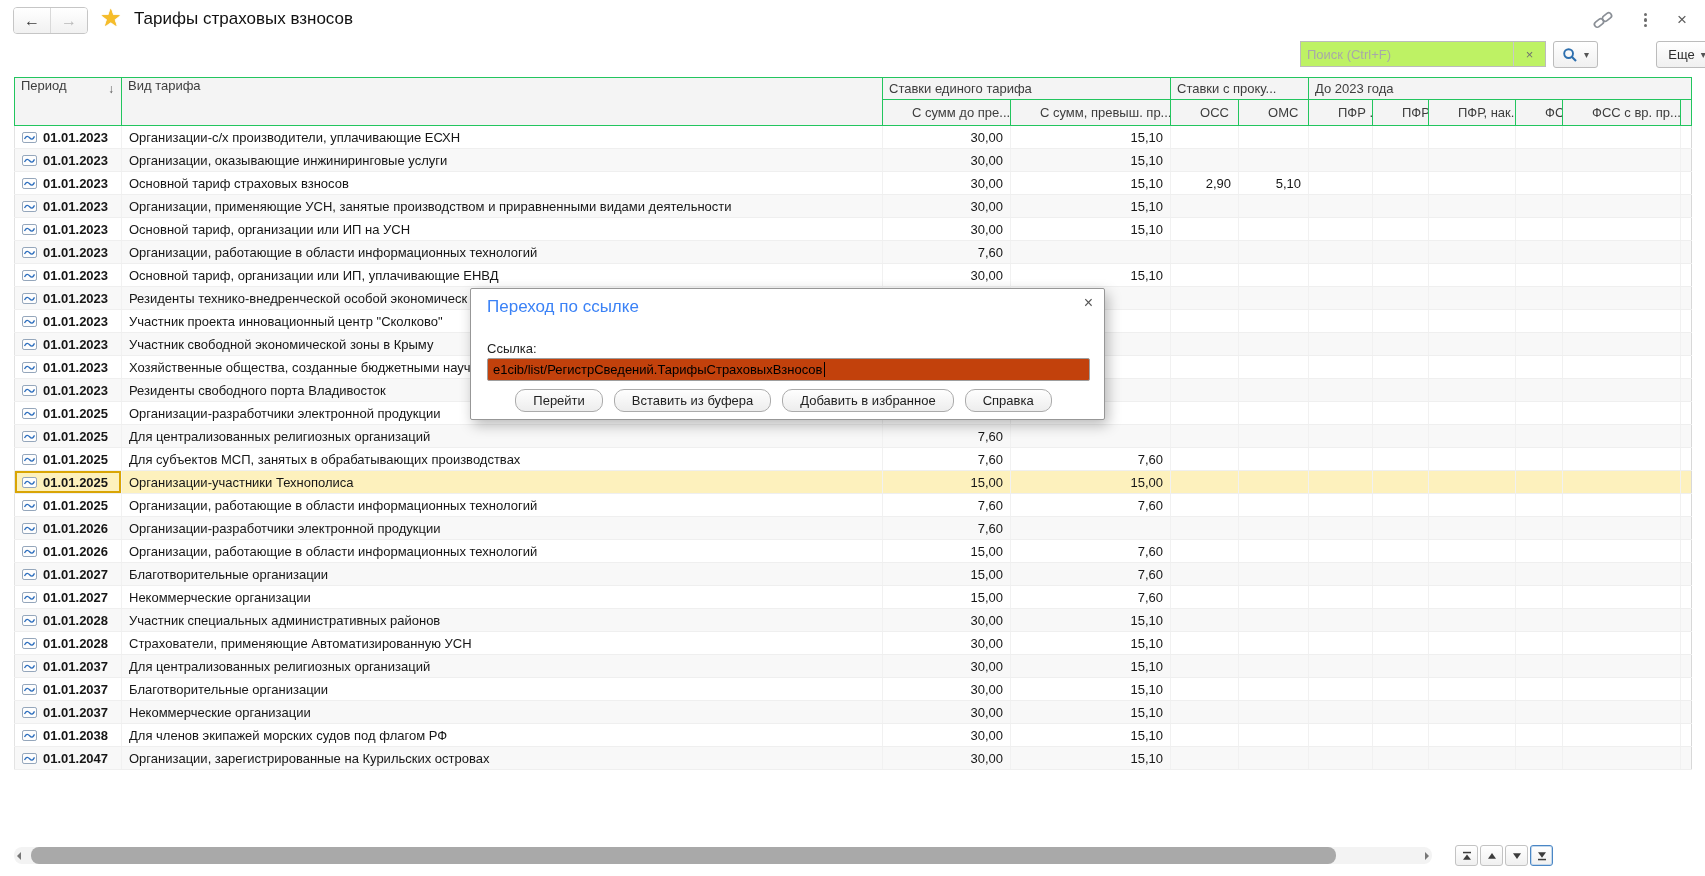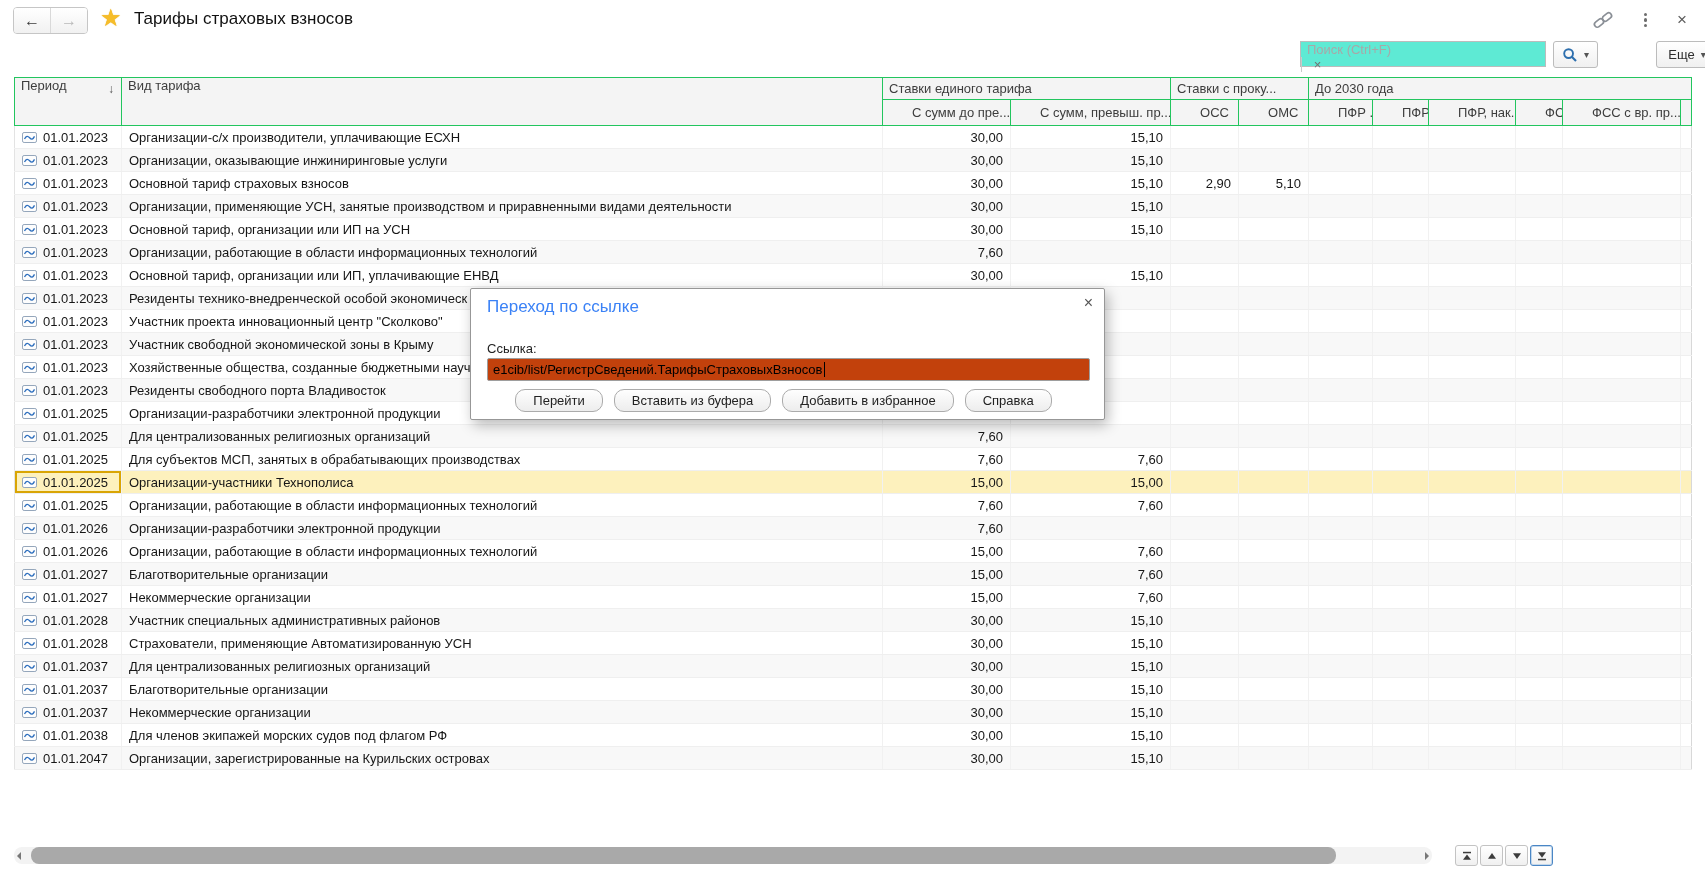--- a/index.html
+++ b/index.html
@@ -14,21 +14,21 @@
   .navbtn.back{color:#3a3a3a;border-right:1px solid #d9d9d9;}
   .navbtn.fwd{color:#b9b9b9;}
   .star{position:absolute;left:100px;top:4px;font-size:24px;color:#f6bd2a;text-shadow:0 0 1px #e2a410;}
   .apptitle{position:absolute;left:134px;top:9px;font-size:17px;color:#111;}
   .winicons{position:absolute;top:10px;right:18px;display:flex;align-items:center;gap:26px;}
   .linkicon{width:22px;height:20px;}
   .vdots{display:flex;flex-direction:column;gap:2.5px;padding:2px 4px;cursor:pointer;}
   .vdots i{width:3.2px;height:3.2px;border-radius:50%;background:#6d6d6d;display:block;}
   .wclose{font-size:17px;color:#5c5c5c;cursor:pointer;line-height:18px;}
   
-  .searchwrap{position:absolute;left:1300px;top:41px;width:246px;height:26px;border:1px solid #bcbcbc;border-radius:0;display:flex;background:#5eead4;box-sizing:border-box;flex-direction:column;}
+  .searchwrap{position:absolute;left:1300px;top:41px;width:246px;height:26px;border:1px solid #bcbcbc;border-radius:0;display:flex;background:#bef264;box-sizing:border-box;}
   .searchinput{flex:1;border:0;outline:none;padding:0 6px;font-size:13px;font-family:"Liberation Sans",sans-serif;color:#333;background:transparent;}
   .searchinput::placeholder{color:#a8a8a8;}
   .searchclear{width:31px;border-left:1px solid #c9c9c9;display:flex;align-items:center;justify-content:center;color:#707070;font-size:13px;cursor:pointer;}
   .toolbtn{position:absolute;top:41px;height:27px;box-sizing:border-box;border:1px solid #bcbcbc;border-radius:3px;background:linear-gradient(#ffffff,#f0f0f0);display:flex;align-items:center;justify-content:center;gap:6px;font-size:13px;color:#2e2e2e;cursor:pointer;}
   .magbtn{left:1553px;width:45px;}
   .morebtn{left:1628px;width:62px;margin-left:28px;}
   .caret-down{font-size:10px;color:#555;}
   
   table.grid{position:absolute;left:14px;top:77px;width:1677px;border-collapse:collapse;table-layout:fixed;}
   table.grid th{
@@ -42,21 +42,21 @@
   table.grid td{
     height:23px;padding:0 7px;font-size:13px;color:#161616;white-space:nowrap;overflow:hidden;
     border-right:1px solid #f1f1f1;border-bottom:1px solid #efefef;box-sizing:border-box;background:#fff;
   }
   table.grid td:first-child{border-left:1px solid #e3e3e3;}
   table.grid td:last-child{border-right:1px solid #d8d8d8;}
   tbody tr:nth-child(even) td{background:#f8f8f8;}
   tbody tr.selected td{background:#fdf1bd;}
   tbody tr.selected td.c-period{box-shadow:inset 0 0 0 2px #d9a504;}
   td.num{text-align:right;}
-  .dcell{display:flex;align-items:center;gap:6px;}
+  .dcell{display:flex;align-items:center;gap:6px;font-weight:bold;}
   .recicon{flex:0 0 auto;}
   
   .dialog{
     position:absolute;left:470px;top:288px;width:635px;height:132px;background:#fff;
     border:1px solid #979797;border-radius:2px;box-shadow:3px 5px 14px rgba(0,0,0,.28);box-sizing:border-box;z-index:10;
   }
   .dlg-title{position:absolute;left:16px;top:8px;font-size:17px;color:#3b82f6;}
   .dlg-close{position:absolute;right:11px;top:5px;font-size:16px;color:#555;cursor:pointer;}
   .dlg-label{position:absolute;left:16px;top:52px;font-size:13px;color:#222;}
   .dlg-input{
@@ -142,21 +142,21 @@
   </colgroup>
   <thead>
     <tr class="gr">
       <th class="merged" rowspan="2">
         <span>Период</span>
         <span class="sortglyph">↓</span>
       </th>
       <th class="merged" rowspan="2">Вид тарифа</th>
       <th colspan="2">Ставки единого тарифа</th>
       <th colspan="2">Ставки с проку...</th>
-      <th colspan="6">До 2030 года</th>
+      <th colspan="6">До 2023 года</th>
     </tr>
     <tr class="sub">
       <th>С сумм до пре...</th>
       <th>С сумм, превыш. пр...</th>
       <th>ОСС</th>
       <th>ОМС</th>
       <th>ПФР ...</th>
       <th>ПФР (...</th>
       <th>ПФР, нак...</th>
       <th>ФСС</th>

